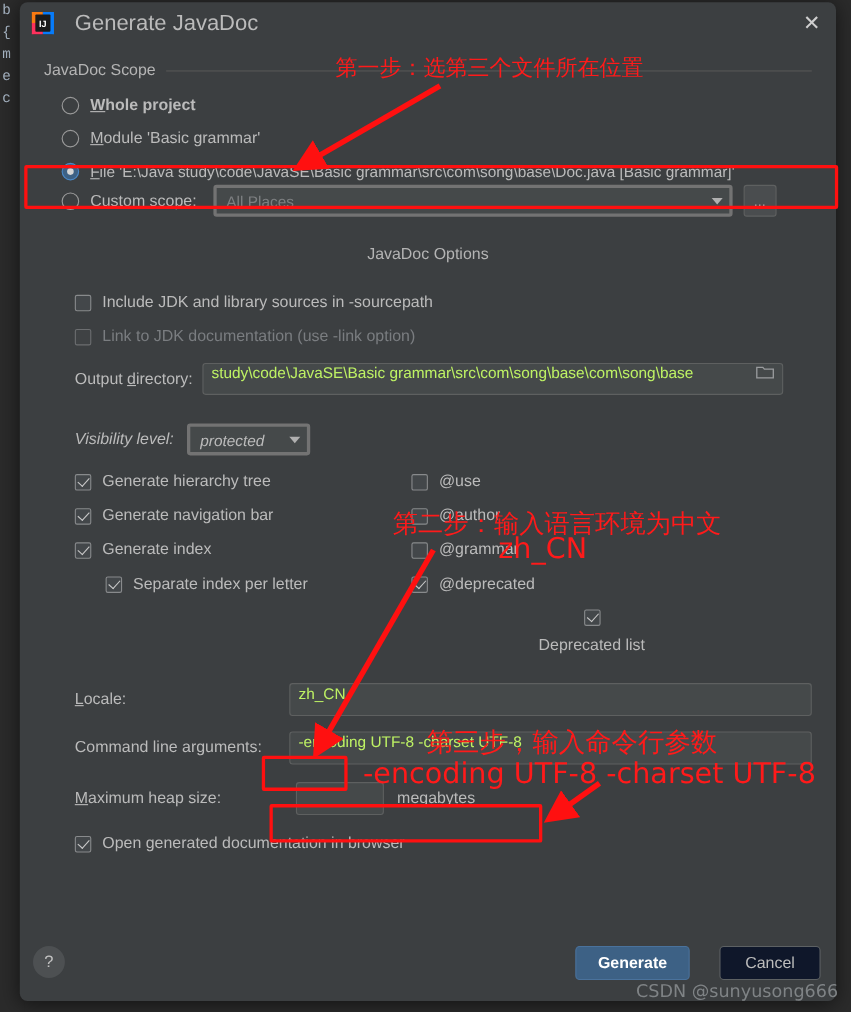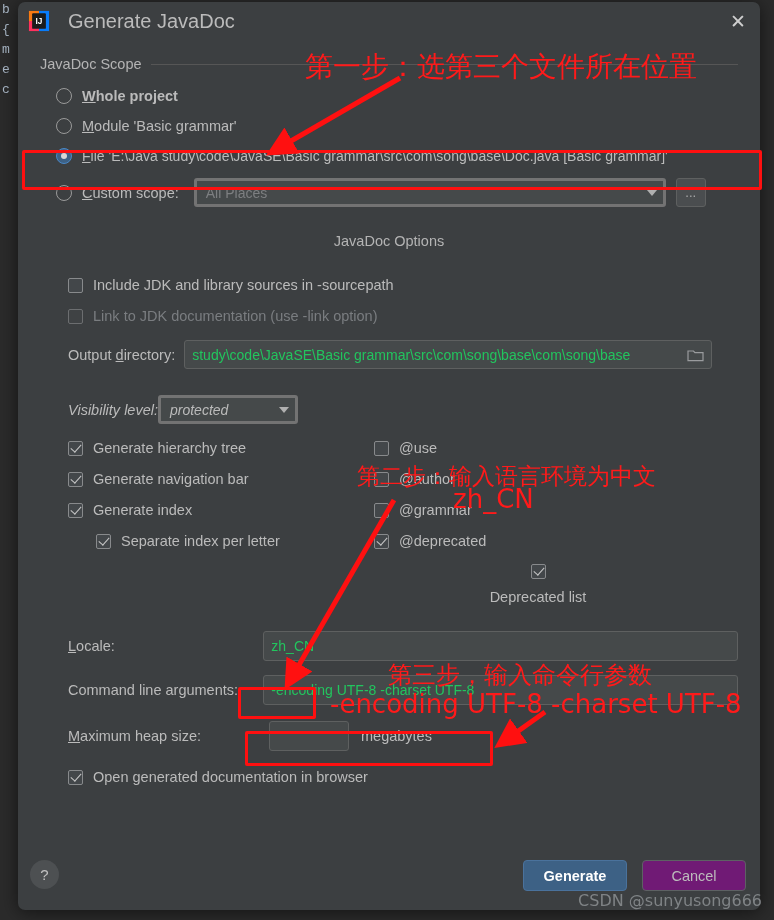--- a/index.html
+++ b/index.html
@@ -76,22 +76,22 @@
     width: 5px; height: 9px; border: solid #c8c8c8;
     border-width: 0 1.8px 1.8px 0; transform: rotate(42deg);
   }
 
   .lbl { color: #bbbbbb; }
   .lbl.dim { color: #7a7d80; }
   .mn { text-decoration: underline; }
 
   .field {
     background: #45494a; border: 1px solid #5e6060; border-radius: 3px;
-    color: #22c55e; font-size: 14px; height: 28px;
-    display: flex; align-items: center; padding: 0 7px;
+    color: #bef264; font-size: 14px; height: 28px;
+    display: flex; align-items: flex-start; padding: 0 7px;
     white-space: nowrap; overflow: hidden;
   }
 
   .combo {
     background: #45494a; border: 3px solid #737373; border-radius: 3px;
     height: 29px; display: flex; align-items: center;
     padding: 0 6px 0 9px; color: #bbbbbb; font-size: 14px;
     justify-content: space-between;
   }
   .caret { width: 0; height: 0; border-left: 5px solid transparent;
@@ -124,21 +124,21 @@
     border-radius: 50%; background: #4d5052; color: #c2c2c2;
     display: flex; align-items: center; justify-content: center; font-size: 15px;
   }
   .btn {
     position: absolute; top: 12px; height: 31px; border-radius: 4px;
     display: flex; align-items: center; justify-content: center;
     font-size: 14.5px;
   }
   .btn.primary { right: 133px; width: 104px; background: #3d6185; color: #ffffff;
                  border: 1px solid #4a729c; font-weight: bold; }
-  .btn.normal  { right: 14px; width: 104px; background: #701a75; color: #bcbcbc;
+  .btn.normal  { right: 14px; width: 92px; background: #0f172a; color: #bcbcbc;
                  border: 1px solid #5d6163; }
   .watermark {
     position: absolute; right: 12px; bottom: 10px;
     color: #8b8f92; font-size: 16px; font-family: "DejaVu Sans", sans-serif;
     opacity: .85;
   }
 </style>
 </head>
 <body>
 
@@ -228,21 +228,21 @@
       <div class="radio-row" style="margin-top:14px; margin-left:16px;">
         <span class="radio"></span>
         <span class="lbl"><span class="mn">M</span><span>odule 'Basic grammar'</span></span>
       </div>
 
       <div class="radio-row" style="margin-top:14px; margin-left:16px;">
         <span class="radio checked"></span>
         <span class="lbl" style="font-size:14px;"><span class="mn">F</span><span>ile 'E:\Java study\code\JavaSE\Basic grammar\src\com\song\base\Doc.java [Basic grammar]'</span></span>
       </div>
 
-      <div class="radio-row" style="margin-top:14px; margin-left:16px;text-align:center;">
+      <div class="radio-row" style="margin-top:4px; margin-left:16px;text-align:center;">
         <span class="radio"></span>
         <span class="lbl"><span class="mn">C</span><span>ustom scope:</span></span>
         <span class="combo" style="width:472px; margin-left:5px;">
           <span class="ph" style="color:#7d7f81;">All Places</span>
           <span class="caret"></span>
         </span>
         <span class="ellipsis-btn">...</span>
       </div>
 
       <div class="group-title" style="margin-top:26px;flex-direction:column;">
@@ -267,21 +267,21 @@
           <span class="folder-ico">
             <svg viewBox="0 0 17 14" width="17" height="14">
               <path d="M1 3 h5.5 l1.4 1.6 H16 v8 H1 z" fill="none" stroke="#9a9c9e" stroke-width="1.2"></path>
             </svg>
           </span>
         </span>
       </div>
 
       <div style="display:flex; align-items:center; margin-top:26px; margin-left:28px;font-style:italic;">
         <span class="lbl">Visibility level:</span>
-        <span class="combo" style="width:140px; margin-left:0;">
+        <span class="combo" style="width:112px; margin-left:12px;">
           <span>protected</span>
           <span class="caret"></span>
         </span>
       </div>
 
       <div style="display:flex; margin-top:16px;">
         <div style="width:306px; margin-left:28px;" id="leftCol">
             <div class="check-row" style="margin-top: 0px; margin-left: 0px;">
               <span class="check checked"></span>
               <span class="lbl">Generate hierarchy tree</span>
@@ -367,21 +367,21 @@
     <defs>
       <marker id="ah" markerWidth="6" markerHeight="6" refX="4.6" refY="3" orient="auto">
         <path d="M0,0 L6,3 L0,6 z" fill="#ff1010"></path>
       </marker>
     </defs>
     <line x1="400" y1="78" x2="272" y2="152" stroke="#ff1010" stroke-width="5" marker-end="url(#ah)"></line>
     <line x1="394" y1="500" x2="288" y2="684" stroke="#ff1010" stroke-width="5" marker-end="url(#ah)"></line>
     <line x1="545" y1="712" x2="500" y2="744" stroke="#ff1010" stroke-width="5" marker-end="url(#ah)"></line>
   </svg>
 
-  <div class="anno" style="left:305px; top:48px; font-size:28px;">第一步：选第三个文件所在位置</div>
+  <div class="anno" style="left:305px; top:48px; font-size:20px;">第一步：选第三个文件所在位置</div>
   <div class="anno" style="left:357px; top:461px; font-size:23px;">第二步：输入语言环境为中文</div>
   <div class="anno" style="left:453px; top:484px; font-size:26px;">zh_CN</div>
   <div class="anno" style="left:388px; top:659px; font-size:24px;">第三步，输入命令行参数</div>
   <div class="anno" style="left:330px; top:689px; font-size:26px;">-encoding UTF-8 -charset UTF-8</div>
 
   <div class="watermark">CSDN @sunyusong666</div>
 
 </div>
 
 </body></html>

